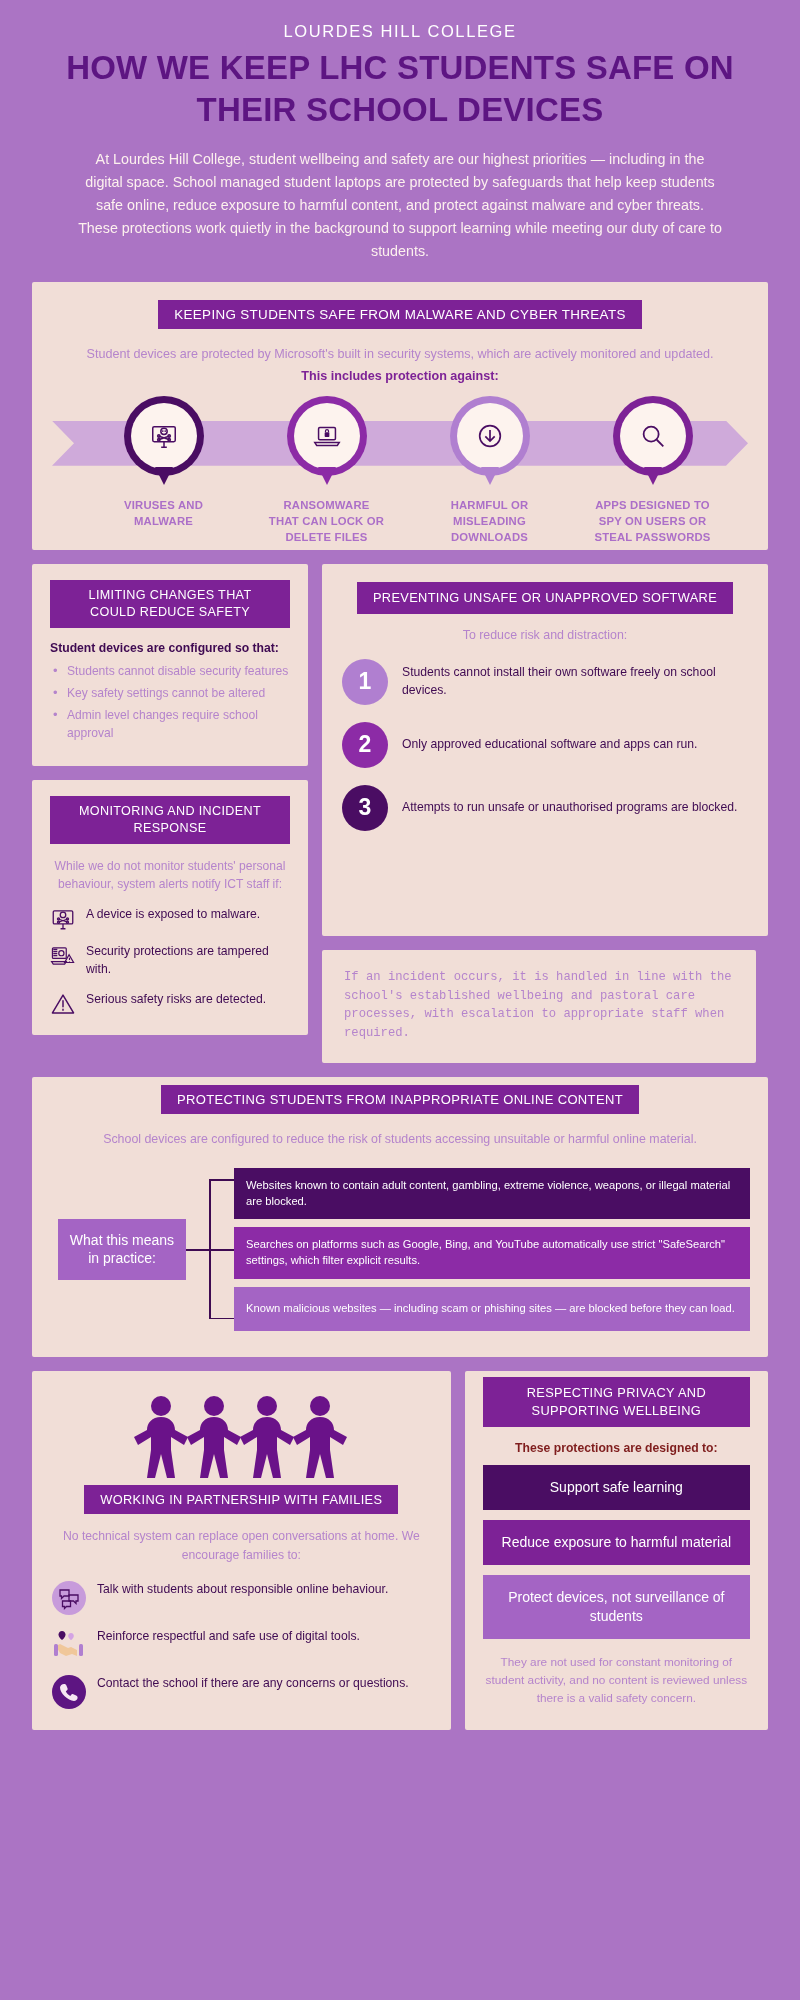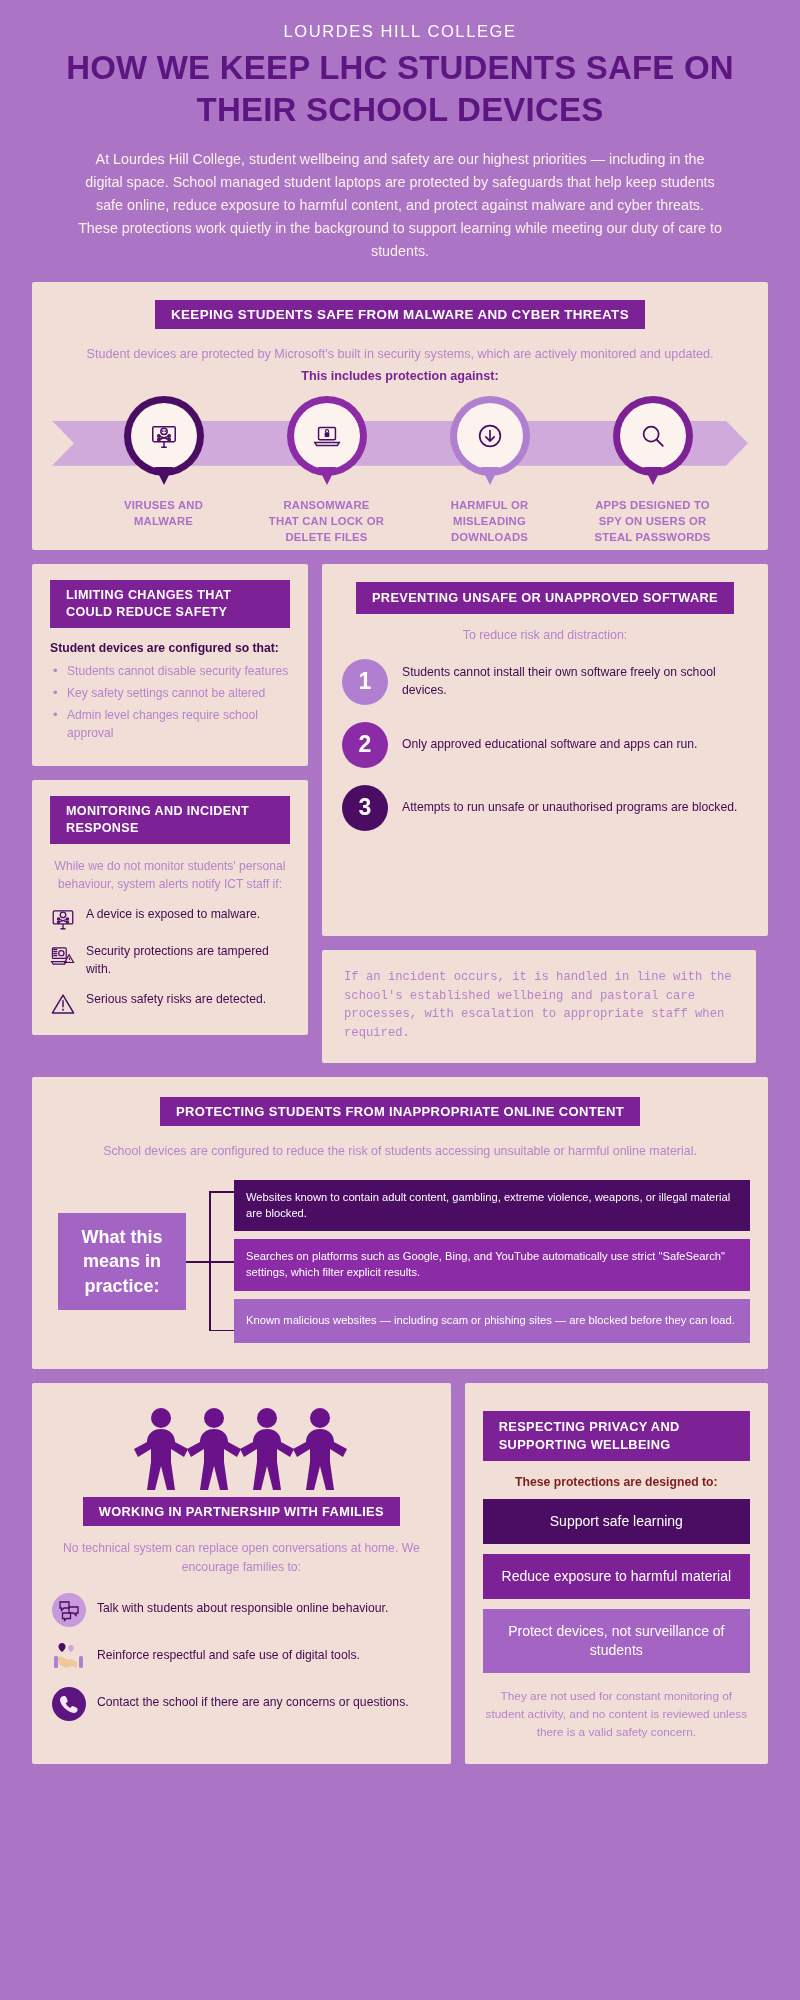--- a/index.html
+++ b/index.html
@@ -44,23 +44,23 @@
 
   
   .card {
     background: #f1ded7;
     border-radius: 2px;
   }
   .ribbon {
     display: inline-block;
     background: #7d2296;
     color: #ffffff;
-    font-weight: bold;
+    font-weight: normal;
     letter-spacing: 0.35px;
-    text-align: left;
+    text-align: center;
     padding: 7px 16px;
   }
 
   
   .sec-malware {
     margin: 18px 32px 0 32px;
     padding: 18px 16px 22px 16px;
     text-align: center;
   }
   .sec-malware .ribbon { font-size: 13.4px; }
@@ -178,37 +178,37 @@
   .card-incident {
     margin: 14px 12px 0 0; padding: 18px 22px 20px 22px; font-family: Liberation Mono, monospace;
   }
   .incident-text {
     color: #b584cc; font-size: 12.2px; line-height: 1.55;
   }
 
   
   .sec-content {
     margin: 14px 32px 0 32px;
-    padding: 20px 18px 24px 18px;
+    padding: 8px 18px 24px 18px;
     text-align: center;
   }
   .sec-content .ribbon { font-size: 13px; }
   .content-sub {
     color: #b584cc; font-size: 12.4px; line-height: 1.55; margin-top: 16px;
   }
   .flow {
     position: relative;
     margin-top: 16px;
     display: flex; align-items: center; gap: 0;
     padding-left: 8px;
   }
   .flow-label {
     flex: 0 0 128px;
     background: #a464c4; color: #fff;
-    font-weight: bold; font-size: 18px; line-height: 1.35;
+    font-weight: normal; font-size: 14px; line-height: 1.35;
     padding: 12px 8px; text-align: center;
     z-index: 2;
   }
   .flow-connector {
     flex: 0 0 48px; height: 168px; position: relative;
   }
   .flow-connector .hline {
     position: absolute; top: 50%; left: 0; width: 24px;
     height: 1.5px; background: #3f0a52;
   }
@@ -240,29 +240,29 @@
     flex: 1 1 58%;
     padding: 16px 20px 22px 20px;
     text-align: center;
   }
   .people { margin: 6px auto 4px auto; width: 220px; height: 88px; }
   .card-families .ribbon { font-size: 12.8px; }
   .fam-lead {
     color: #b584cc; font-size: 12.2px; line-height: 1.55; margin-top: 13px;
   }
   .fam-item {
-    display: flex; align-items: center; gap: 11px;
+    display: flex; align-items: flex-start; gap: 11px;
     text-align: left; margin-top: 13px;
   }
   .fam-icon { flex: 0 0 34px; width: 34px; height: 34px; }
   .fam-item span { color: #3f0a52; font-size: 12.2px; line-height: 1.42; padding-top: 3px; }
 
   .card-privacy {
     flex: 1 1 42%;
-    padding: 28px 18px 22px 18px; text-align: center;
+    padding: 6px 18px 22px 18px; text-align: center;
   }
   .card-privacy .ribbon { font-size: 12.8px; line-height: 1.4; }
   .priv-lead { color:#7f1d1d; font-weight:bold; font-size: 12.2px; margin-top: 14px; }
   .priv-bar {
     color: #fff; font-size: 14px; line-height: 1.35;
     padding: 13px 10px; margin-top: 10px;
   }
   .priv-foot {
     color: #b584cc; font-size: 11.8px; line-height: 1.55; margin-top: 14px;
   }

